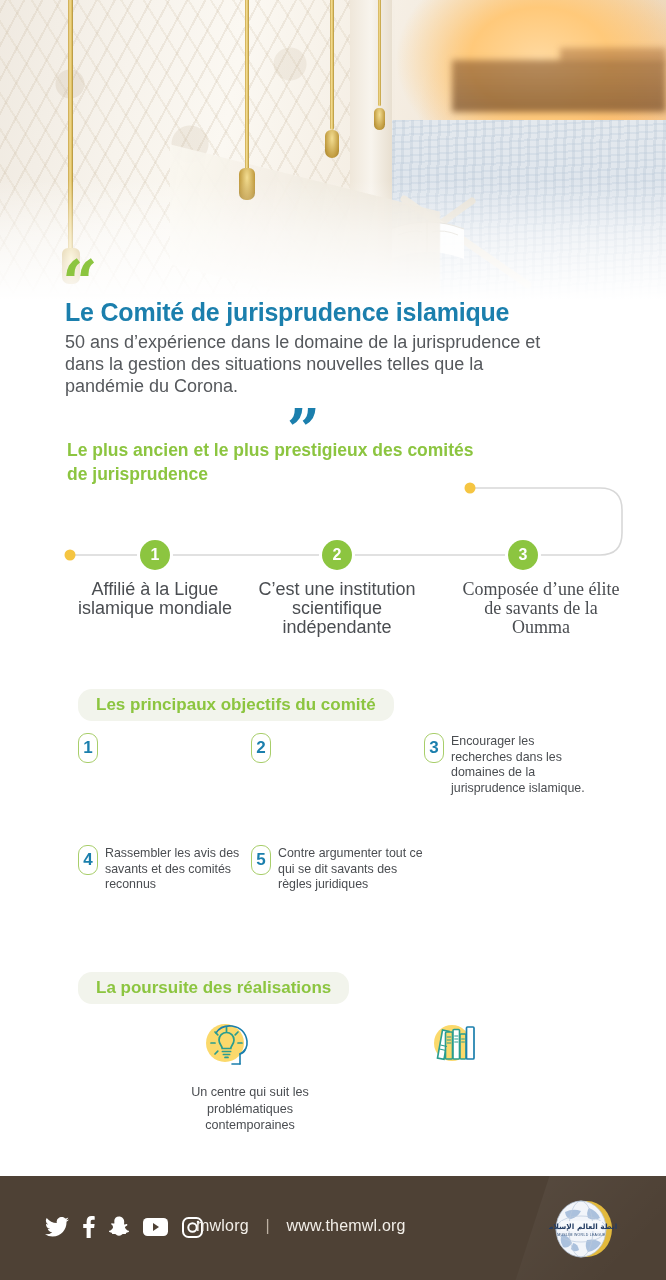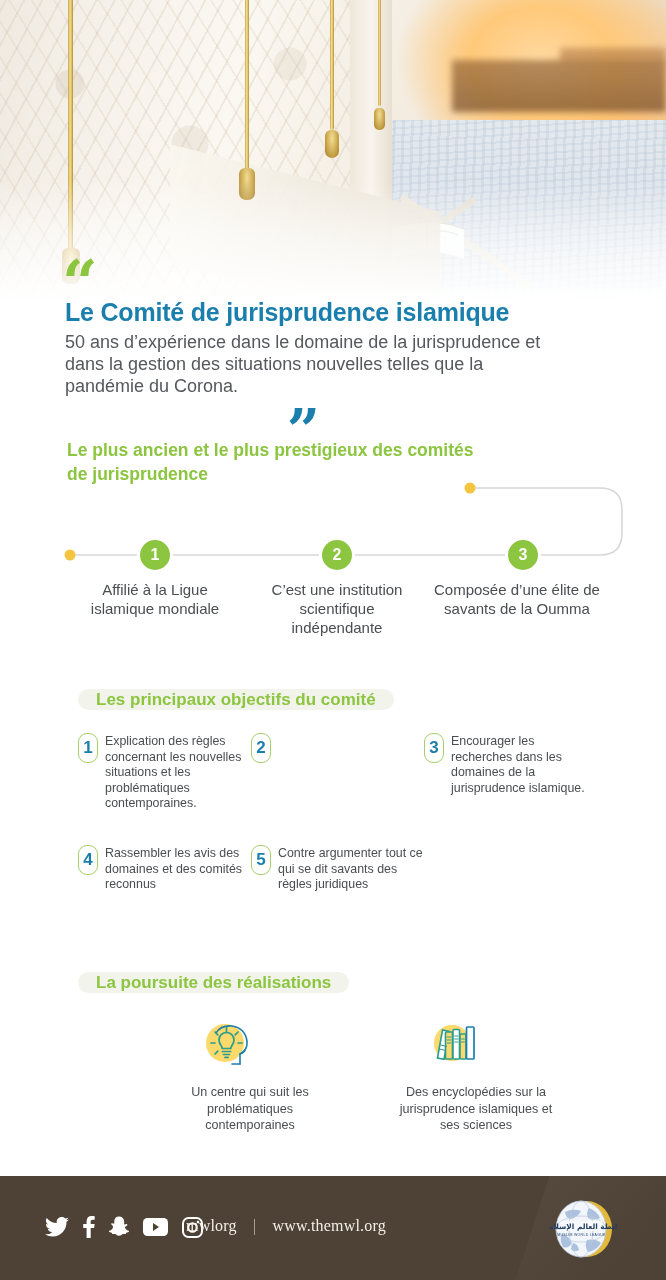--- a/index.html
+++ b/index.html
@@ -107,25 +107,25 @@
   .tl-head {
     position: absolute; left: 67px; top: 438px; width: 430px;
     font-size: 17.5px; line-height: 24px; font-weight: 700; color: #8cc540;
   }
   .timeline { position: absolute; left: 0; top: 470px; width: 666px; height: 100px; }
   .tl-node { position: absolute; top: 540px; width: 30px; height: 30px; border-radius: 50%;
     background: #8cc540; color: #fff; font-size: 16px; font-weight: 700;
     display: flex; align-items: center; justify-content: center;
     box-shadow: 0 0 0 3px #ffffff; }
   .tl-label { position: absolute; top: 580px; width: 170px; text-align: center;
-    font-size: 15px; line-height: 19px; color: #4a4d51; }
+    font-size: 18px; line-height: 19px; color: #4a4d51; }
 
   
   .pill {
-    position: absolute; height: 21px; border-radius: 14px;
+    position: absolute; height: 32px; border-radius: 14px;
     background: #f2f4ec; display: flex; align-items: center;
     padding: 0 18px; font-size: 17px; font-weight: 700; color: #8cc540;
   }
 
   
   .obj { position: absolute; width: 175px; display: flex; gap: 7px; }
   .obj-badge {
     flex: 0 0 auto; width: 20px; height: 30px; border-radius: 9px;
     border: 1.6px solid #a8ce6a; color: #1b7fad;
     font-size: 17px; font-weight: 700;
@@ -143,22 +143,22 @@
     position: absolute; left: 0; top: 1176px; width: 666px; height: 104px;
     background: #4e4135; overflow: hidden;
   }
   .footer::after {
     content:""; position:absolute; right:-40px; top:-30px; width:170px; height:170px;
     background: linear-gradient(115deg, rgba(255,255,255,.05), rgba(255,255,255,0) 60%);
     transform: rotate(18deg);
   }
   .social { position: absolute; left: 45px; top: 1216px; display: flex; gap: 14px; align-items: center; }
   .social svg { display: block; fill: #ffffff; }
-  .foot-text { position: absolute; left: 186px; top: 1217px;
-    font-size: 16px; color: #f3efe9; letter-spacing: .2px; font-family: Liberation Serif, serif; }
+  .foot-text { position: absolute; left: 196px; top: 1217px;
+    font-size: 16px; color: #f3efe9; letter-spacing: .2px; }
   .foot-sep { color: #bdb1a3; padding: 0 12px; }
   .logo { position: absolute; left: 549px; top: 1198px; width: 68px; height: 62px; }
 </style>
 </head>
 <body>
 
 <div class="page">
 
   <div class="hero">
     <div class="hero-photo">
@@ -214,38 +214,37 @@
   </div>
   <div class="tl-node" style="left:322px;">
     <span>2</span>
   </div>
   <div class="tl-node" style="left:508px;">
     <span>3</span>
   </div>
 
   <div class="tl-label" style="left:70px;">Affilié à la Ligue islamique mondiale</div>
   <div class="tl-label" style="left:252px;">C’est une institution scientifique indépendante</div>
-  <div class="tl-label" style="left:432px;">Composée d’une élite de savants de la Oumma</div>
+  <div class="tl-label" style="left:456px;font-family:Liberation Serif, serif;">Composée d’une élite de savants de la Oumma</div>
 
   <div class="pill" style="left:78px; top:689px;">Les principaux objectifs du comité</div>
 
   <div class="obj" style="left:78px;  top:733px;">
     <div class="obj-badge">1</div>
-    <div class="obj-text">Explication des règles concernant les nouvelles situations et les problématiques contemporaines.</div>
   </div>
   <div class="obj" style="left:251px; top:733px;">
     <div class="obj-badge">2</div>
   </div>
   <div class="obj" style="left:424px; top:733px;">
     <div class="obj-badge">3</div>
     <div class="obj-text">Encourager les recherches dans les domaines de la jurisprudence islamique.</div>
   </div>
   <div class="obj" style="left:78px;  top:845px;">
     <div class="obj-badge">4</div>
-    <div class="obj-text">Rassembler les avis des domaines et des comités reconnus</div>
+    <div class="obj-text">Rassembler les avis des savants et des comités reconnus</div>
   </div>
   <div class="obj" style="left:251px; top:845px;">
     <div class="obj-badge">5</div>
     <div class="obj-text">Contre argumenter tout ce qui se dit savants des règles juridiques</div>
   </div>
 
   <div class="pill" style="left:78px; top:972px;">La poursuite des réalisations</div>
 
   <div class="real" style="left:117px; top:1016px;">
     <svg class="real-icon" viewBox="0 0 56 56">
@@ -290,21 +289,20 @@
         <rect x="41.5" y="11" width="7.5" height="32" rx="1"></rect>
       </g>
       <g stroke="#2a9d8f" stroke-width="1.1" fill="none">
         <path d="M21.8 21 h4.4 M21.8 24 h4.4 M21.8 27 h4.4"></path>
         <path d="M29.3 20 h4 M29.3 23 h4 M29.3 26 h4"></path>
         <path d="M36.2 23 h3.6 M36.2 26 h3.6"></path>
       </g>
       <path d="M14.5 33 L21 34.5" stroke="#2a9d8f" stroke-width="1.1" fill="none"></path>
       <path d="M15.5 29 L22 30.5" stroke="#2a9d8f" stroke-width="1.1" fill="none"></path>
     </svg>
-    <div class="real-text">Des encyclopédies sur la jurisprudence islamiques et ses sciences</div>
   </div>
 
   <div class="footer"></div>
 
   <div class="social">
     <svg width="24" height="20" viewBox="0 0 24 20">
       <path d="M24 2.4a9.6 9.6 0 0 1-2.8.8A4.9 4.9 0 0 0 23.3.4a9.8 9.8 0 0 1-3.1 1.2A4.9 4.9 0 0 0 11.8 6 13.9 13.9 0 0 1 1.7.9 4.9 4.9 0 0 0 3.2 7.4 4.8 4.8 0 0 1 1 6.8v.1a4.9 4.9 0 0 0 3.9 4.8 5 5 0 0 1-2.2.1 4.9 4.9 0 0 0 4.6 3.4A9.9 9.9 0 0 1 0 17.3a13.9 13.9 0 0 0 7.5 2.2c9.1 0 14-7.5 14-14v-.7A10 10 0 0 0 24 2.4z"></path>
     </svg>
     <svg width="12" height="22" viewBox="0 0 12 22">
       <path d="M7.7 22V12h3.4l.5-3.9H7.7V5.6c0-1.1.3-1.9 1.9-1.9h2.1V.2C11.3.1 10 0 8.6 0 5.6 0 3.6 1.8 3.6 5.2v2.9H.2V12h3.4v10z"></path>

